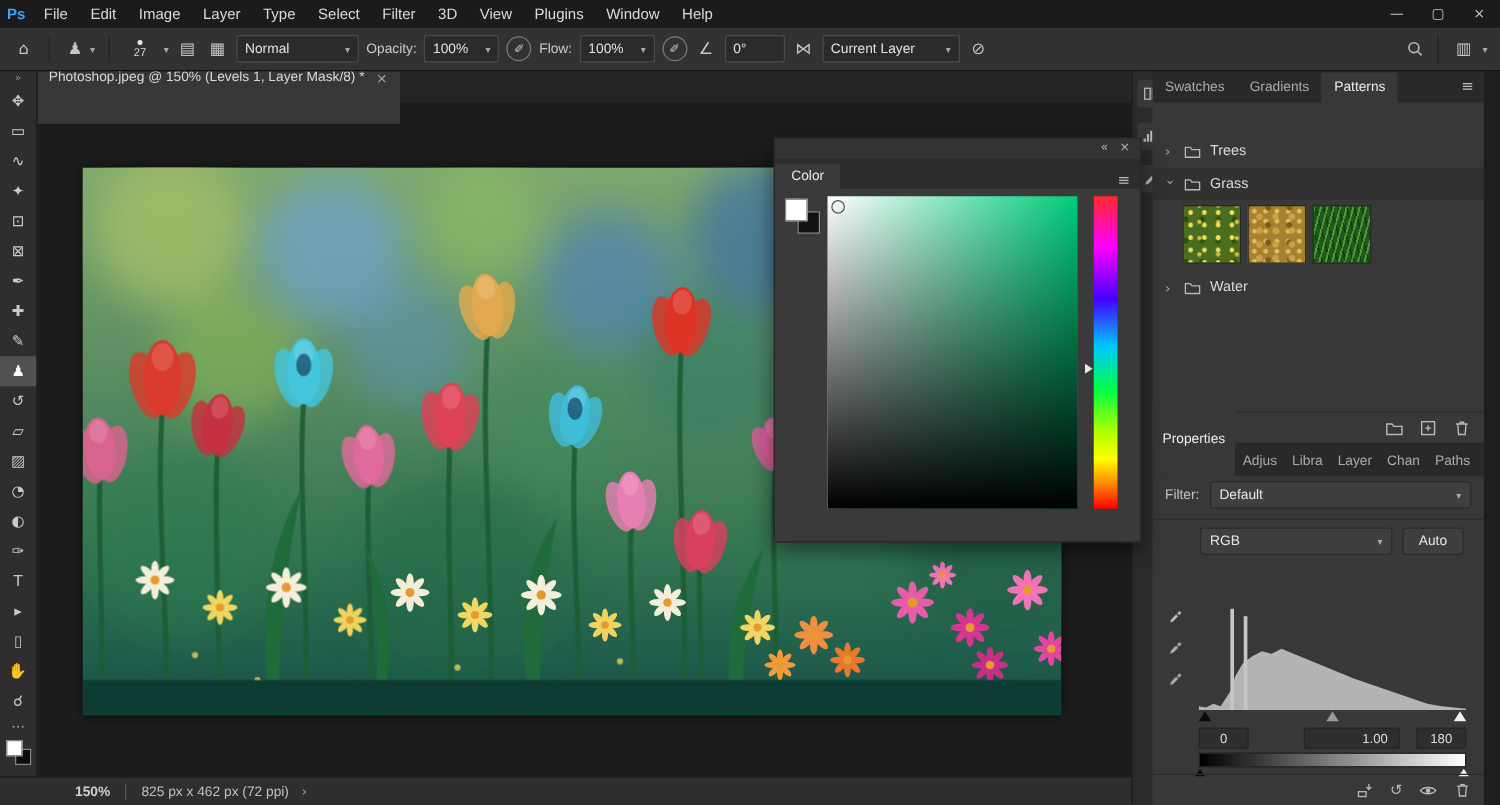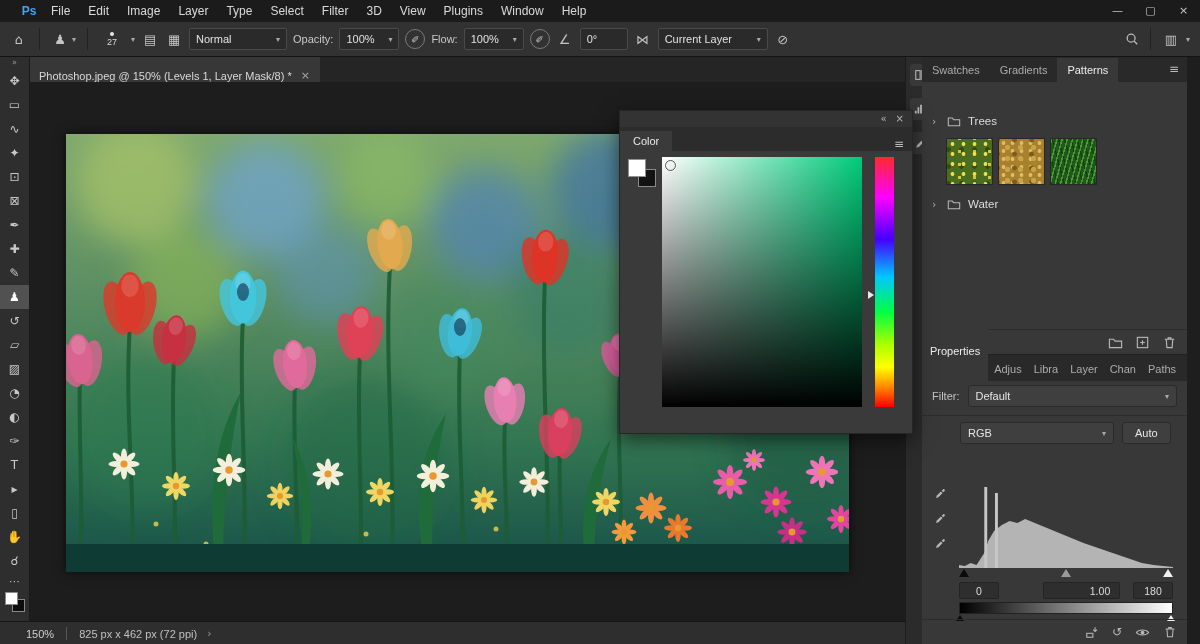--- a/index.html
+++ b/index.html
@@ -2,21 +2,21 @@
 <html><head>
 <meta charset="utf-8">
 <style>
   html,body{margin:0;padding:0;background:#111;}
   #app{position:relative;width:1200px;height:644px;background:#1e1e1e;overflow:hidden;
        font-family:"Liberation Sans",sans-serif;color:#d6d6d6;font-size:12px;-webkit-font-smoothing:antialiased;}
   .g{font-family:"DejaVu Sans","Liberation Sans",sans-serif;}
   .ic{display:inline-block;vertical-align:middle;color:#b8b8b8;}
   
   .menubar{position:absolute;left:0;top:0;right:0;height:22px;background:#1b1b1b;display:flex;align-items:center;z-index:30;}
-  .ps-logo{width:26px;text-align:center;color:#41a4f5;font-weight:bold;font-size:12px;margin-left:16px;}
+  .ps-logo{width:26px;text-align:center;color:#41a4f5;font-weight:bold;font-size:12px;}
   .menu-item{padding:0 9px;color:#dadada;font-size:12px;line-height:22px;}
   .win-controls{margin-left:auto;display:flex;}
   .wc{width:33px;text-align:center;color:#c8c8c8;font-size:11px;line-height:22px;}
   
   .optionsbar{position:absolute;left:0;top:22px;right:0;height:34px;background:#323232;border-bottom:1px solid #141414;
               display:flex;align-items:center;gap:6px;font-size:11px;z-index:29;}
   .ob-icon{min-width:18px;text-align:center;color:#c4c4c4;font-size:13px;}
   .round-icon{width:18px;height:18px;border:1px solid #7a7a7a;border-radius:50%;display:flex;align-items:center;justify-content:center;font-size:10px;color:#c4c4c4;}
   .vdiv{width:1px;height:22px;background:#222;margin:0 5px;}
   .field{display:flex;align-items:center;height:20px;background:#2a2a2a;border:1px solid #4a4a4a;border-radius:2px;padding:0 6px;gap:6px;color:#e2e2e2;}
@@ -31,21 +31,21 @@
            display:flex;flex-direction:column;align-items:center;z-index:20;}
   .tb-head{height:13px;font-size:8px;color:#9a9a9a;line-height:13px;}
   .tool{width:29px;height:24px;display:flex;align-items:center;justify-content:center;font-size:12px;color:#c9c9c9;}
   .tool.selected{background:#515151;color:#fff;}
   .tb-extra{margin-top:2px;font-size:11px;color:#bdbdbd;}
   .tb-colors{position:relative;width:20px;height:20px;margin-top:4px;}
   .tb-fg{position:absolute;left:0;top:0;width:11px;height:11px;background:#fff;border:1px solid #888;z-index:2;}
   .tb-bg{position:absolute;left:7px;top:7px;width:11px;height:11px;background:#0d0d0d;border:1px solid #888;}
   
   .tabstrip{position:absolute;left:29px;top:56px;width:876px;height:26px;background:#252525;display:flex;z-index:18;}
-  .doctab{height:26px;background:#373737;display:flex;align-items:flex-end;padding:0 10px;gap:9px;font-size:11px;color:#d8d8d8;}
+  .doctab{height:43px;background:#373737;display:flex;align-items:flex-start;padding:0 10px;gap:9px;font-size:11px;color:#d8d8d8;}
   .doctab .x{color:#a8a8a8;font-size:11px;}
   
   .canvas-area{position:absolute;left:29px;top:82px;width:876px;height:539px;background:#1d1d1d;z-index:10;}
   .canvas-image{position:absolute;left:66px;top:134px;width:783px;height:438px;box-shadow:0 0 10px rgba(0,0,0,.65);z-index:11;}
   .canvas-image svg{display:block;width:100%;height:100%;}
   
   .colorpanel{position:absolute;left:619px;top:110px;width:292px;height:322px;background:#3a3a3a;z-index:50;
               box-shadow:0 6px 18px rgba(0,0,0,.55);border:1px solid #262626;}
   .cp-head{height:16px;display:flex;justify-content:flex-end;align-items:center;gap:9px;padding:0 8px;background:#333;}
   .cp-head span{color:#b5b5b5;font-size:10px;line-height:16px;}
@@ -121,21 +121,21 @@
   .valbox.b{left:0;} .valbox.g2{left:84px;padding-left:37px;} .valbox.w{right:0;}
   .outbar{position:absolute;left:37px;top:221px;width:214px;height:12px;background:linear-gradient(to right,#000,#fff);border:1px solid #222;box-sizing:border-box;}
   .out-tri-b{position:absolute;left:34px;top:234px;width:0;height:0;border-left:4px solid rgba(0,0,0,0);border-right:4px solid rgba(0,0,0,0);border-bottom:6px solid #0a0a0a;}
   .out-tri-w{position:absolute;left:245px;top:234px;width:0;height:0;border-left:4px solid rgba(0,0,0,0);border-right:4px solid rgba(0,0,0,0);border-bottom:6px solid #f0f0f0;}
   .props-footer{position:absolute;left:0;right:0;bottom:0;height:24px;border-top:1px solid #2c2c2c;
                 display:flex;align-items:center;justify-content:flex-end;gap:13px;padding:0 10px;}
   .props-footer .g{color:#b8b8b8;font-size:12px;}
   
   .statusbar{position:absolute;left:0;top:621px;width:905px;height:23px;background:#2e2e2e;border-top:1px solid #161616;
              display:flex;align-items:center;font-size:11px;z-index:21;}
-  .sb-zoom{margin-left:26px;color:#d0d0d0;}
+  .sb-zoom{margin-left:60px;color:#d0d0d0;font-weight:bold;}
   .sb-div{width:1px;height:13px;background:#555;margin:0 12px;}
   .sb-info{color:#c0c0c0;}
   .sb-chev{margin-left:10px;color:#9a9a9a;}
 </style>
 </head>
 <body>
 
 <div id="app">
 
   <svg width="0" height="0" style="position:absolute">
@@ -454,20 +454,27 @@
       </div>
       <div class="p-body">
         <div class="tree-gap"></div>
         <div class="treerow">
           <span class="tchev g">›</span>
           <svg class="ic" style="width:14px;height:14px">
               <use href="#i-folder"></use>
             </svg>
           <span>Trees</span>
         </div>
+        <div class="treerow open">
+          <span class="tchev g rot90">›</span>
+          <svg class="ic" style="width:14px;height:14px">
+              <use href="#i-folder"></use>
+            </svg>
+          <span>Grass</span>
+        </div>
         <div class="thumbs">
           <div class="thumb pat1"></div>
           <div class="thumb pat2"></div>
           <div class="thumb pat3"></div>
         </div>
         <div class="treerow">
           <span class="tchev g">›</span>
           <svg class="ic" style="width:14px;height:14px">
               <use href="#i-folder"></use>
             </svg>

